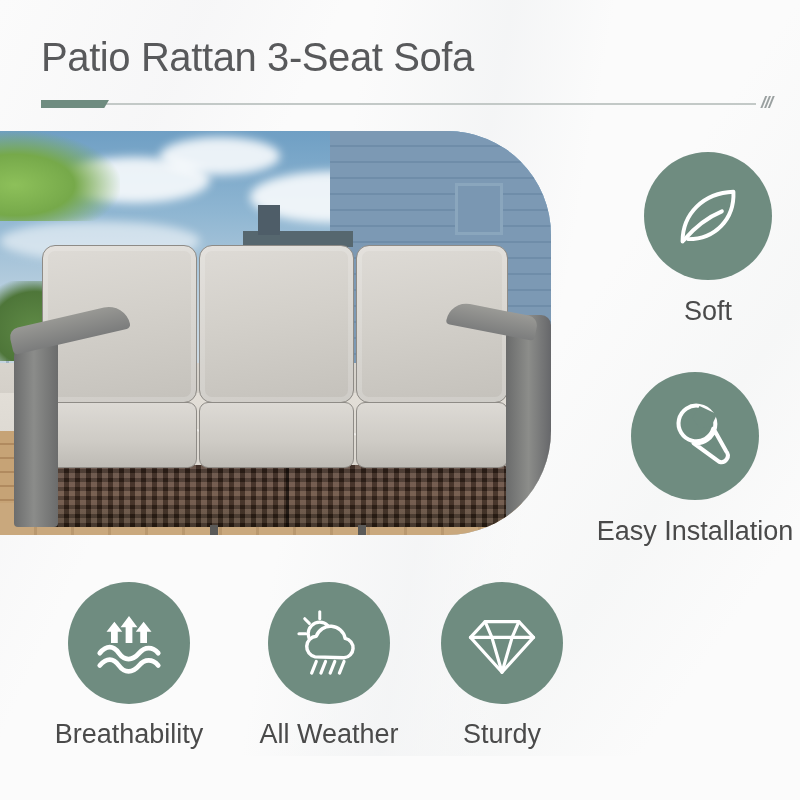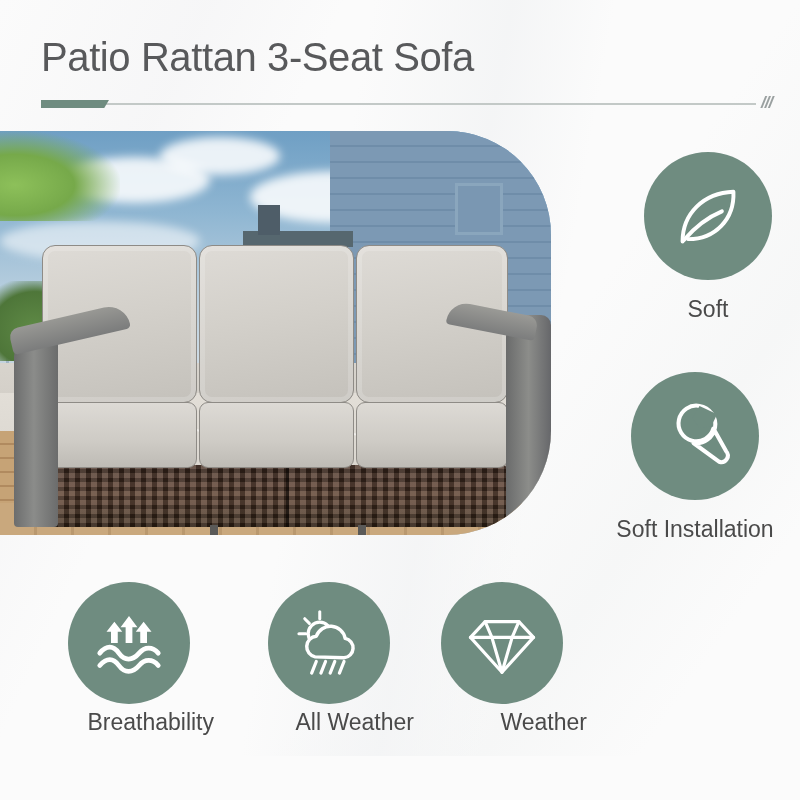--- a/index.html
+++ b/index.html
@@ -228,38 +228,38 @@
   .circle {
     border-radius: 50%;
     background: #6f8c80;
     display: flex;
     align-items: center;
     justify-content: center;
     margin: 0 auto;
   }
   .flabel {
     color: #4a4a4a;
-    font-size: 23px;
+    font-size: 27px;
     white-space: nowrap;
     line-height: 1;
   }
 
   
   #feat-soft   { left: 618px; top: 152px; width: 180px; }
   #feat-soft .circle { width: 128px; height: 128px; }
   #feat-soft .flabel { margin-top: 18px; }
 
   #feat-easy   { left: 590px; top: 372px; width: 210px; }
   #feat-easy .circle { width: 128px; height: 128px; }
   #feat-easy .flabel { margin-top: 18px; }
 
   
   .feat-bottom { top: 582px; width: 170px; }
   .feat-bottom .circle { width: 122px; height: 122px; }
-  .feat-bottom .flabel { margin-top: 7px; text-align: right; }
+  .feat-bottom .flabel { margin-top: 17px; }
   #feat-breath { left: 44px; }
   #feat-weather { left: 244px; }
   #feat-sturdy { left: 417px; }
   #feat-water  { left: 604px; }
 
   svg { display: block; }
 </style>
 </head>
 <body>
 
@@ -327,21 +327,21 @@
     <div class="flabel">Soft</div>
   </div>
 
   <div class="feature" id="feat-easy">
     <div class="circle">
       <svg width="76" height="76" viewBox="0 0 64 64">
         <path d="M41 8 a15 15 0 1 0 7.5 21 L55 50 a5.5 5.5 0 0 1-7.5 7.5 L29.5 37.5 A15 15 0 0 0 41 8 Z" fill="none" stroke="#ffffff" stroke-width="3.4" stroke-linejoin="round" stroke-linecap="round" transform="rotate(-12 32 32)"></path>
         <path d="M41 8 L33 17 L37 26 L47 27 L54 18 Z" fill="#6f8c80" stroke="none" transform="rotate(-12 32 32)"></path>
       </svg>
     </div>
-    <div class="flabel">Soft Installation</div>
+    <div class="flabel">Easy Installation</div>
   </div>
 
   <div class="feature feat-bottom" id="feat-breath">
     <div class="circle">
       <svg width="72" height="72" viewBox="0 0 64 64">
         <g fill="#ffffff">
           <path d="M16 32 L16 22 L12 22 L19 13 L26 22 L22 22 L22 32 Z"></path>
           <path d="M29 32 L29 18 L24.5 18 L32 8 L39.5 18 L35 18 L35 32 Z"></path>
           <path d="M42 32 L42 22 L38 22 L45 13 L52 22 L48 22 L48 32 Z"></path>
         </g>
@@ -376,17 +376,17 @@
   <div class="feature feat-bottom" id="feat-sturdy">
     <div class="circle">
       <svg width="72" height="72" viewBox="0 0 64 64">
         <g fill="none" stroke="#ffffff" stroke-width="2.8" stroke-linejoin="round" stroke-linecap="round">
           <path d="M17 13 L47 13 L60 27 L32 58 L4 27 Z"></path>
           <line x1="4" y1="27" x2="60" y2="27"></line>
           <path d="M17 13 L23 27 L32 58 L41 27 L47 13"></path>
         </g>
       </svg>
     </div>
-    <div class="flabel">Weather</div>
+    <div class="flabel">Sturdy</div>
   </div>
 
 
 </div>
 
 </body></html>

